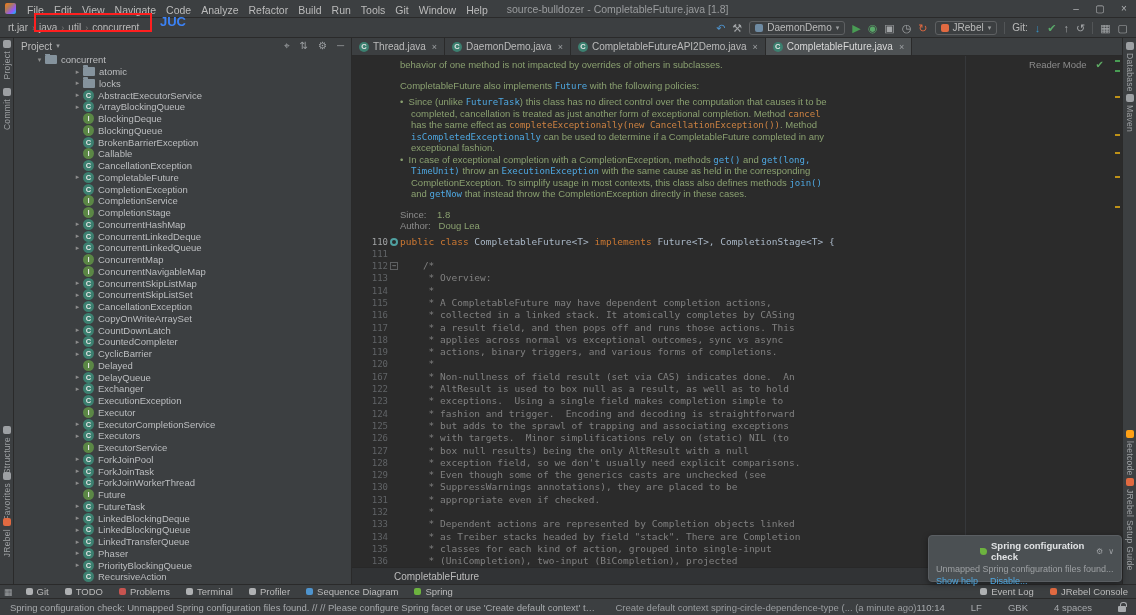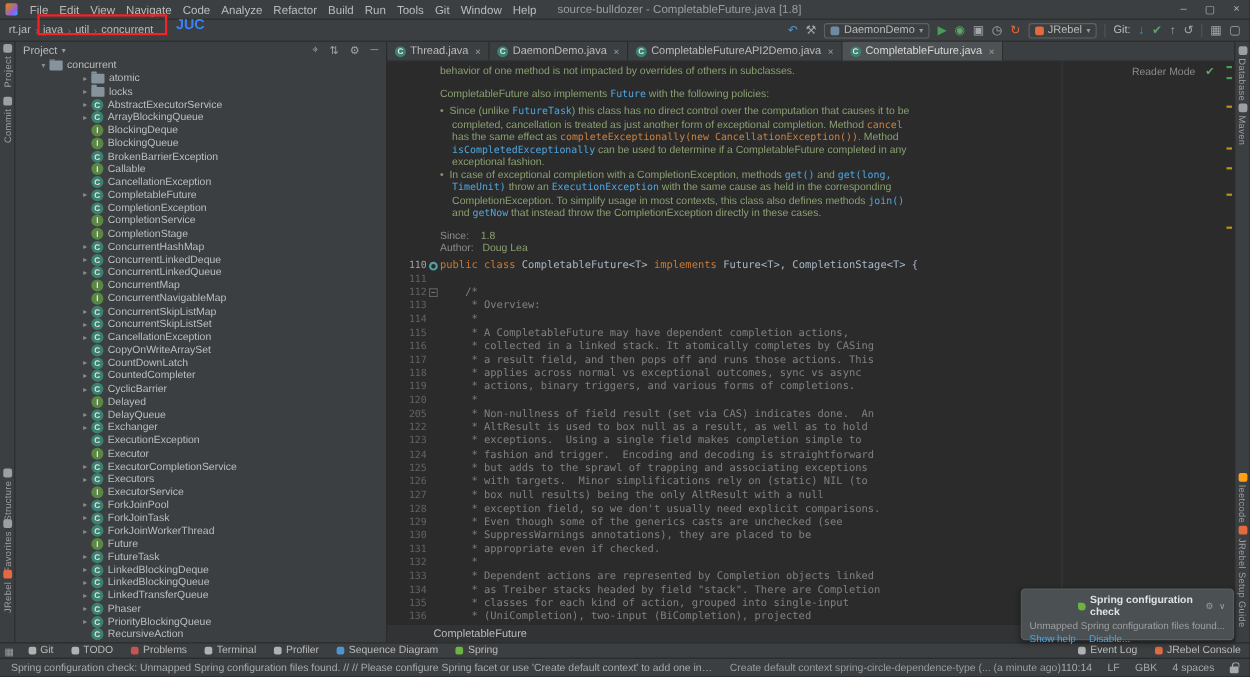--- a/index.html
+++ b/index.html
@@ -107,21 +107,21 @@
     border-top:1px solid #2A2A2A; display:flex; align-items:center; font-size:9.5px; color:#BBBBBB; }
   .bb-switch { padding:0 5px 0 4px; color:#9DA0A3; font-size:9px; }
   .bb-item { display:flex; align-items:center; gap:4px; padding:0 8px; white-space:nowrap; }
   .bb-ic { width:7px; height:7px; border-radius:2px; flex:none; }
   .bb-right { margin-left:auto; display:flex; }
   .statusbar { position:absolute; top:598px; left:0; right:0; height:17px; background:#3C3F41;
     border-top:1px solid #2A2A2A; display:flex; align-items:center; font-size:9.5px; color:#A7AAAD;
     padding:0 10px; white-space:nowrap; overflow:hidden; }
   .sb-msg { overflow:hidden; text-overflow:ellipsis; flex:0 1 auto; }
   .sb-vcs { margin-left:16px; flex:none; color:#9A9DA0; }
-  .sb-right { margin-left:auto; display:flex; gap:14px; align-items:center; flex:none; }
+  .sb-right { margin-left:auto; display:flex; gap:26px; align-items:center; flex:none; }
   .lock { position:relative; width:8px; height:6px; background:#A7AAAD; border-radius:1px; margin-top:3px; }
   .lock::before { content:""; position:absolute; left:1.5px; top:-4px; width:5px; height:4px;
     border:1px solid #A7AAAD; border-bottom:none; border-radius:3px 3px 0 0; }
   
   .notification { position:absolute; left:928px; top:535px; width:194px; height:47px;
     background:#4B5053; border:1px solid #5A5E62; border-radius:4px; padding:4px 7px; z-index:40;
     box-shadow:0 2px 6px rgba(0,0,0,.4); }
   .notif-title-row { display:flex; align-items:center; gap:4px; font-size:9.5px; color:#E0E2E4; font-weight:bold;padding-left:44px; }
   .leaf { width:7px; height:7px; background:#6DB33F; border-radius:0 50% 50% 50%; flex:none; }
   .notif-icons { margin-left:auto; display:flex; gap:5px; color:#9DA0A3; font-size:8px; font-weight:normal; }
@@ -501,21 +501,21 @@
           <div class="code-line"><span class="gut">111</span><span class="gslot"></span><span class="code-text"></span></div>
           <div class="code-line"><span class="gut">112</span><span class="gslot"><span class="g-fold">−</span></span><span class="code-text"><span class="seg-m">    /*</span></span></div>
           <div class="code-line"><span class="gut">113</span><span class="gslot"></span><span class="code-text"><span class="seg-m">     * Overview:</span></span></div>
           <div class="code-line"><span class="gut">114</span><span class="gslot"></span><span class="code-text"><span class="seg-m">     *</span></span></div>
           <div class="code-line"><span class="gut">115</span><span class="gslot"></span><span class="code-text"><span class="seg-m">     * A CompletableFuture may have dependent completion actions,</span></span></div>
           <div class="code-line"><span class="gut">116</span><span class="gslot"></span><span class="code-text"><span class="seg-m">     * collected in a linked stack. It atomically completes by CASing</span></span></div>
           <div class="code-line"><span class="gut">117</span><span class="gslot"></span><span class="code-text"><span class="seg-m">     * a result field, and then pops off and runs those actions. This</span></span></div>
           <div class="code-line"><span class="gut">118</span><span class="gslot"></span><span class="code-text"><span class="seg-m">     * applies across normal vs exceptional outcomes, sync vs async</span></span></div>
           <div class="code-line"><span class="gut">119</span><span class="gslot"></span><span class="code-text"><span class="seg-m">     * actions, binary triggers, and various forms of completions.</span></span></div>
           <div class="code-line"><span class="gut">120</span><span class="gslot"></span><span class="code-text"><span class="seg-m">     *</span></span></div>
-          <div class="code-line"><span class="gut">205</span><span class="gslot"></span><span class="code-text"><span class="seg-m">     * Non-nullness of field result (set via CAS) indicates done.  An</span></span></div>
+          <div class="code-line"><span class="gut">167</span><span class="gslot"></span><span class="code-text"><span class="seg-m">     * Non-nullness of field result (set via CAS) indicates done.  An</span></span></div>
           <div class="code-line"><span class="gut">122</span><span class="gslot"></span><span class="code-text"><span class="seg-m">     * AltResult is used to box null as a result, as well as to hold</span></span></div>
           <div class="code-line"><span class="gut">123</span><span class="gslot"></span><span class="code-text"><span class="seg-m">     * exceptions.  Using a single field makes completion simple to</span></span></div>
           <div class="code-line"><span class="gut">124</span><span class="gslot"></span><span class="code-text"><span class="seg-m">     * fashion and trigger.  Encoding and decoding is straightforward</span></span></div>
           <div class="code-line"><span class="gut">125</span><span class="gslot"></span><span class="code-text"><span class="seg-m">     * but adds to the sprawl of trapping and associating exceptions</span></span></div>
           <div class="code-line"><span class="gut">126</span><span class="gslot"></span><span class="code-text"><span class="seg-m">     * with targets.  Minor simplifications rely on (static) NIL (to</span></span></div>
           <div class="code-line"><span class="gut">127</span><span class="gslot"></span><span class="code-text"><span class="seg-m">     * box null results) being the only AltResult with a null</span></span></div>
           <div class="code-line"><span class="gut">128</span><span class="gslot"></span><span class="code-text"><span class="seg-m">     * exception field, so we don't usually need explicit comparisons.</span></span></div>
           <div class="code-line"><span class="gut">129</span><span class="gslot"></span><span class="code-text"><span class="seg-m">     * Even though some of the generics casts are unchecked (see</span></span></div>
           <div class="code-line"><span class="gut">130</span><span class="gslot"></span><span class="code-text"><span class="seg-m">     * SuppressWarnings annotations), they are placed to be</span></span></div>
           <div class="code-line"><span class="gut">131</span><span class="gslot"></span><span class="code-text"><span class="seg-m">     * appropriate even if checked.</span></span></div>

